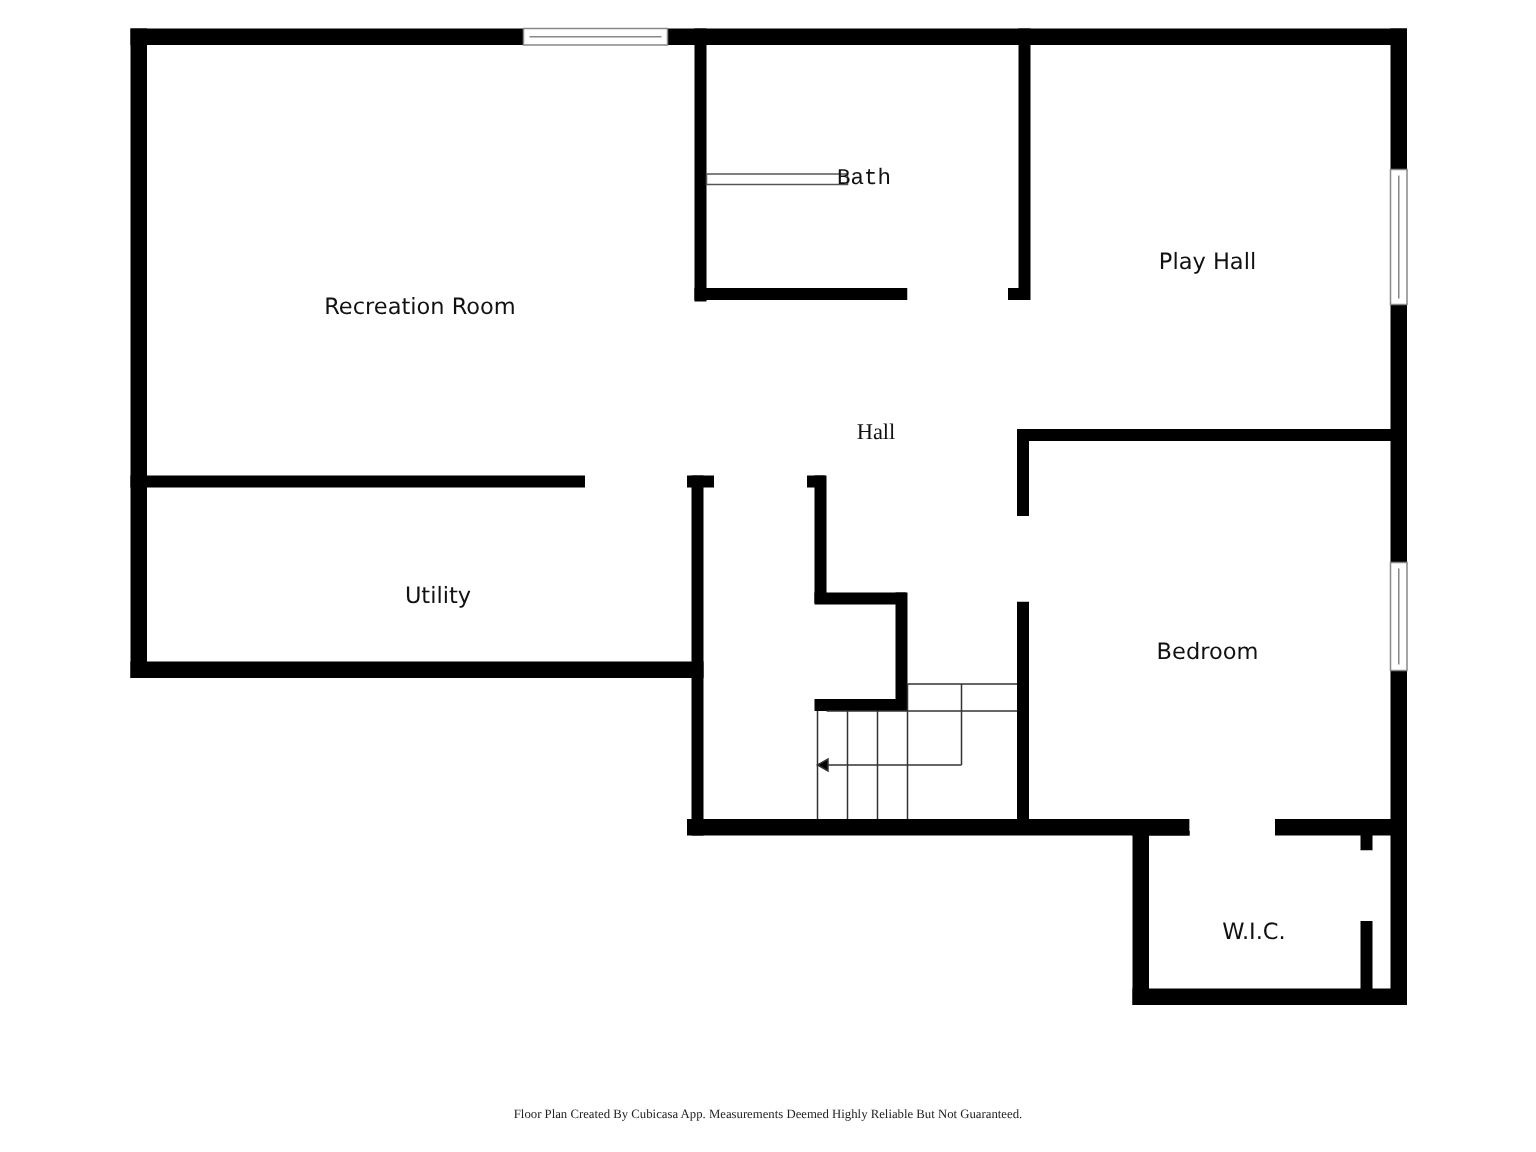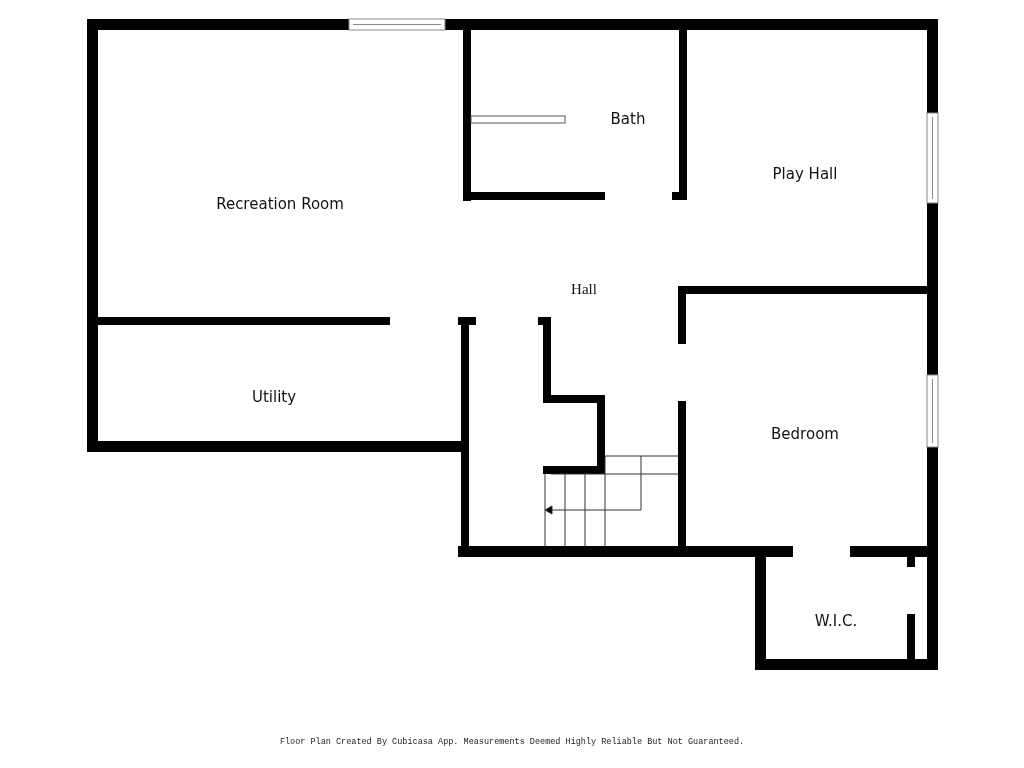--- a/index.html
+++ b/index.html
@@ -1,19 +1,19 @@
 <!DOCTYPE html>
 <html><head>
 <meta charset="utf-8">
 <style>
   html, body { margin: 0; padding: 0; background: #ffffff; }
   body { width: 1024px; height: 768px; position: relative; overflow: hidden; font-family: "DejaVu Sans", sans-serif; }
   #plan { position: absolute; left: 0; top: 0; }
   .room-label { position: absolute; font-family: "DejaVu Sans", sans-serif; font-size: 15px; color: #111; white-space: nowrap; transform: translate(-50%, -50%); }
-  .footer { position: absolute; left: 512px; top: 742px; transform: translate(-50%, -50%); font-family: Liberation Mono, monospace; font-size: 8.5px; color: #222; white-space: nowrap; text-align: center; }
+  .footer { position: absolute; left: 512px; top: 742px; transform: translate(-50%, -50%); font-family: Liberation Serif, serif; font-size: 8.5px; color: #222; white-space: nowrap; text-align: center; }
 </style>
 </head>
 <body>
 
 <svg id="plan" width="1024" height="768" viewBox="0 0 1024 768">
   <g fill="#000">
 
     <rect x="87" y="19" width="851" height="11"></rect>
 
     <rect x="87" y="19" width="11" height="433"></rect>
@@ -81,20 +81,20 @@
     <line x1="545" y1="474" x2="545" y2="546"></line>
     <line x1="565" y1="474" x2="565" y2="546"></line>
     <line x1="585" y1="474" x2="585" y2="546"></line>
     <line x1="605" y1="456" x2="605" y2="546"></line>
     <line x1="641" y1="510" x2="552" y2="510"></line>
     <polygon points="545,510 552,506 552,514" fill="#000"></polygon>
   </g>
 </svg>
 
 <div class="room-label" style="left:280px; top:204px;">Recreation Room</div>
-<div class="room-label" style="left:628px; top:119px;">Bath</div>
+<div class="room-label" style="left:576px; top:119px;font-family:Liberation Mono, monospace;">Bath</div>
 <div class="room-label" style="left:805px; top:174px;">Play Hall</div>
 <div class="room-label" style="left:584px; top:289px;font-family:Liberation Serif, serif;">Hall</div>
-<div class="room-label" style="left:274px; top:397px;">Utility</div>
+<div class="room-label" style="left:292px; top:397px;">Utility</div>
 <div class="room-label" style="left:805px; top:434px;">Bedroom</div>
 <div class="room-label" style="left:836px; top:621px;">W.I.C.</div>
 
 <div class="footer">Floor Plan Created By Cubicasa App. Measurements Deemed Highly Reliable But Not Guaranteed.</div>
 
 </body></html>

